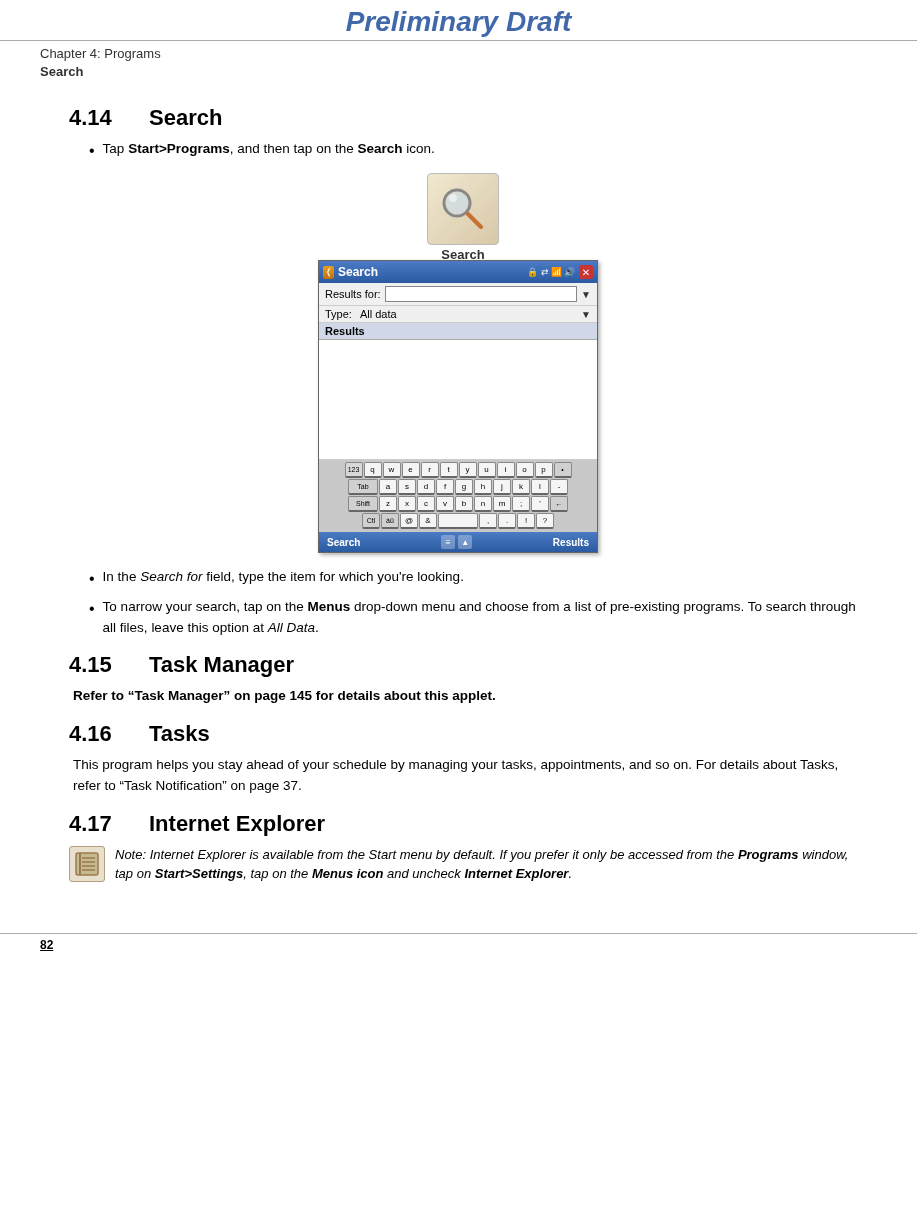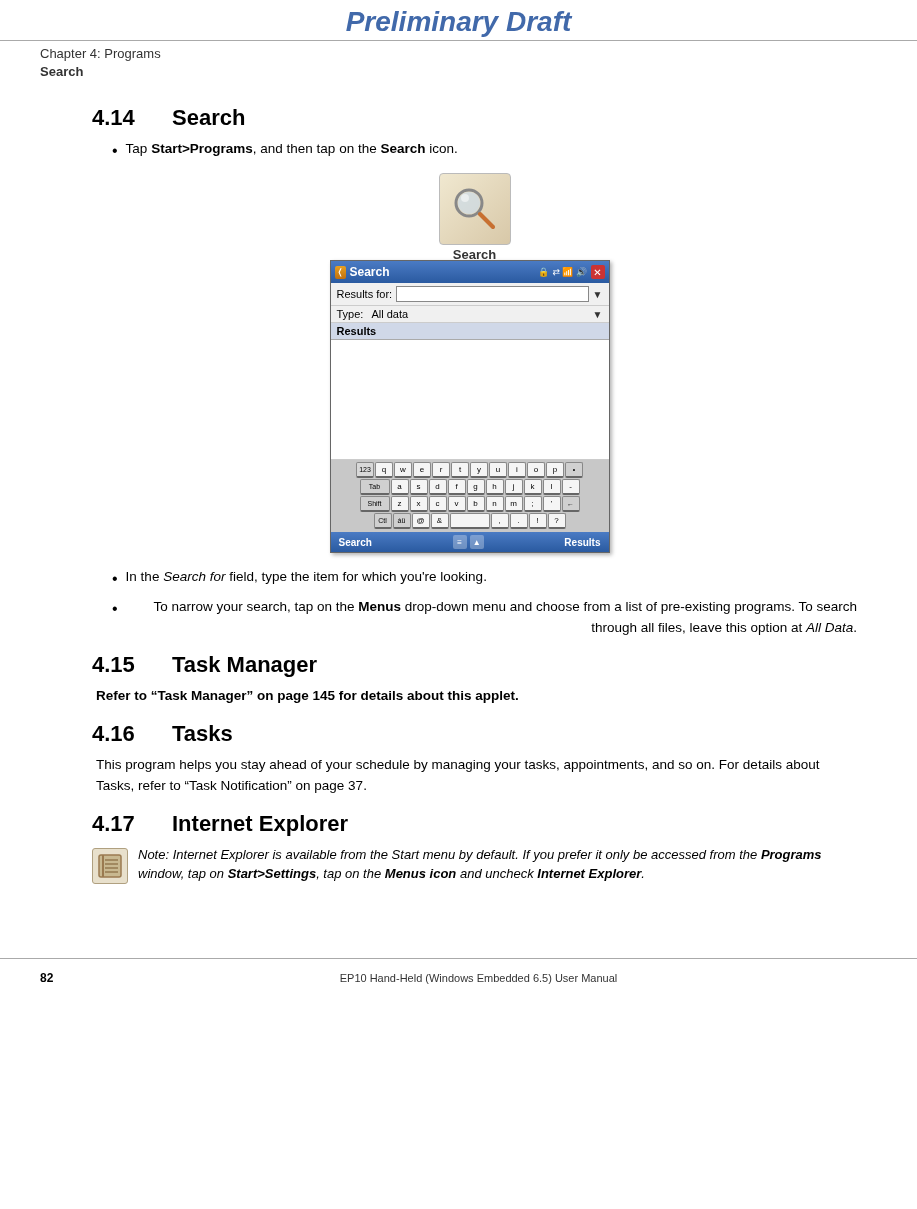--- a/index.html
+++ b/index.html
@@ -37,21 +37,21 @@
     }
     .chapter-info .chapter-line {
       font-weight: normal;
     }
     .chapter-info .section-line {
       font-weight: bold;
     }
 
     
     .content {
-      padding: 10px 60px 20px 92px;
+      padding: 10px 60px 20px 69px;
     }
 
     
     .section-title {
       display: flex;
       align-items: baseline;
       gap: 20px;
       margin: 14px 0 8px 0;
     }
     .section-num {
@@ -66,21 +66,20 @@
       font-size: 22px;
       font-weight: bold;
       color: #000;
     }
 
     
     .bullet-list {
       list-style: none;
       padding-left: 20px;
       margin-bottom: 8px;
-      text-align: right;
     }
     .bullet-list li {
       display: flex;
       gap: 8px;
       margin-bottom: 6px;
       font-family: Arial, sans-serif;
       font-size: 13.5px;
       line-height: 1.5;
     }
     .bullet-list li::before {
@@ -307,21 +306,21 @@
       font-size: 13.5px;
       line-height: 1.55;
       margin-bottom: 6px;
     }
 
     
     .note-box {
       display: flex;
       gap: 10px;
       margin: 8px 0;
-      align-items: flex-end;
+      align-items: center;
     }
     .note-icon {
       width: 36px;
       height: 36px;
       flex-shrink: 0;
       background: #e8e0cc;
       border: 1px solid #b0a080;
       border-radius: 3px;
       display: flex;
       align-items: center;
@@ -552,16 +551,15 @@
     </div>
     <div class="note-text">
       <span>
         <em>Note: Internet Explorer is available from the Start menu by default. If you prefer it only be accessed from the </em><strong><em>Programs</em></strong><em> window, tap on </em><strong><em>Start&gt;Settings</em></strong><em>, tap on the </em><strong><em>Menus icon</em></strong><em> and uncheck </em><strong><em>Internet Explorer</em></strong><em>.</em>
       </span>
     </div>
   </div>
 
 </div>
 
-<div class="page-footer" style="position:relative; bottom:auto; margin-top:46px; padding:12px 40px; border-top:1px solid #aaa; display:flex; align-items:center;">
+<div class="page-footer" style="position:relative; bottom:auto; margin-top:21px; padding:4px 40px; border-top:1px solid #aaa; display:flex; align-items:center;text-decoration:underline;">
   <span class="footer-page-num">82</span>
-  <span class="footer-center-text">EP10 Hand-Held (Windows Embedded 6.5) User Manual</span>
 </div>
 
 </body></html>

